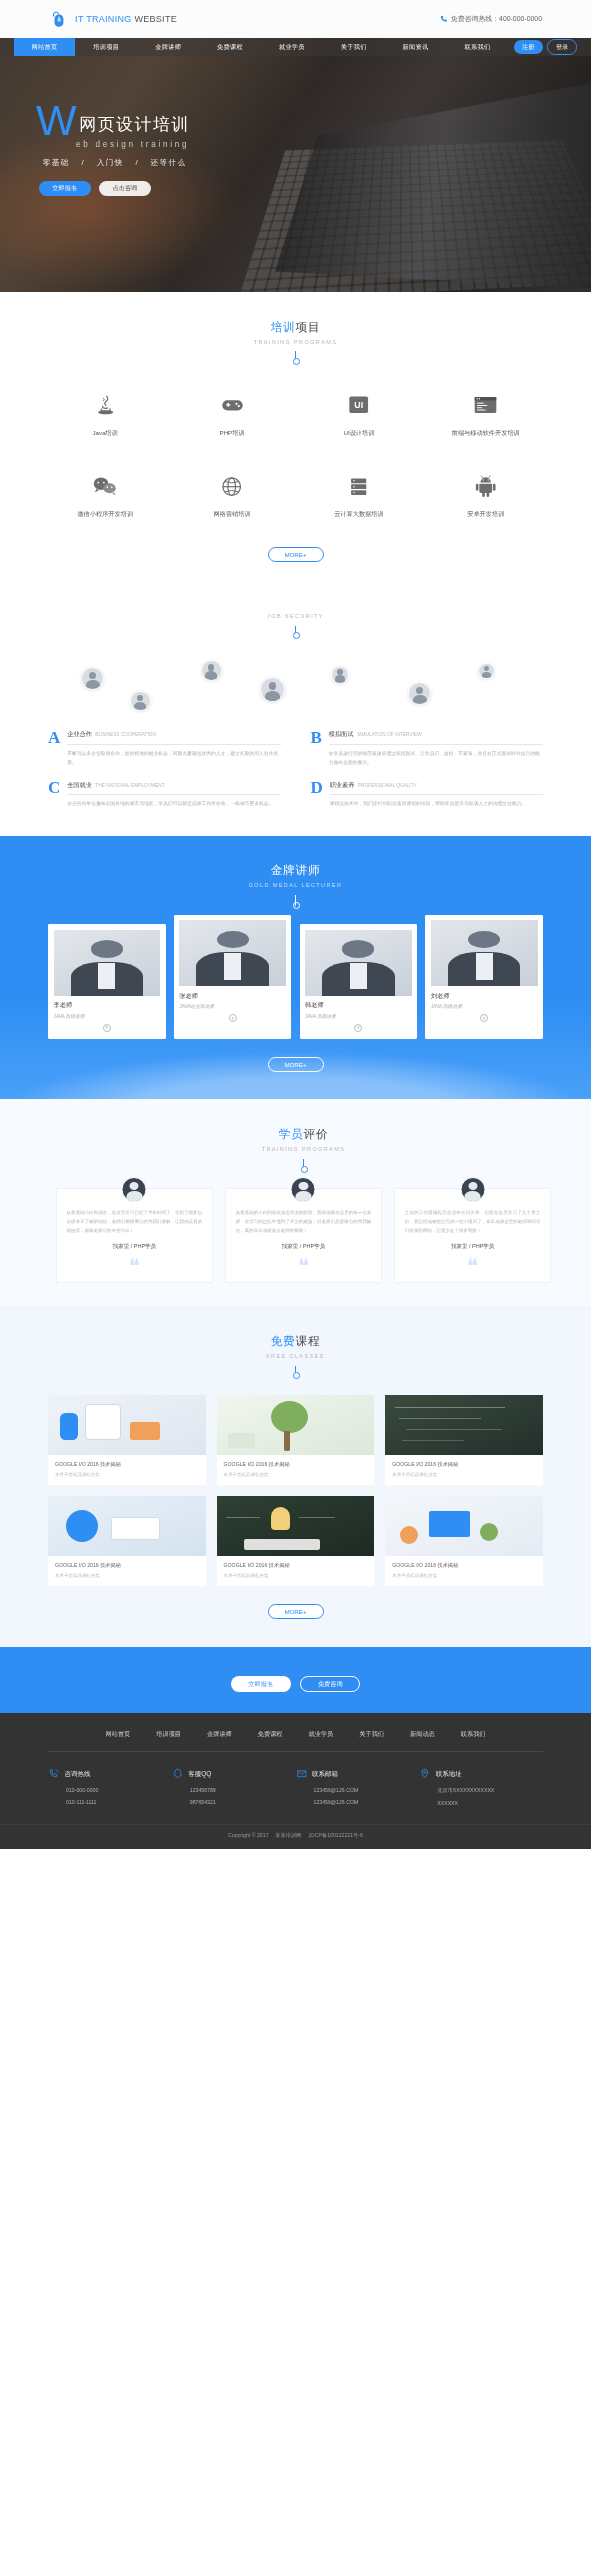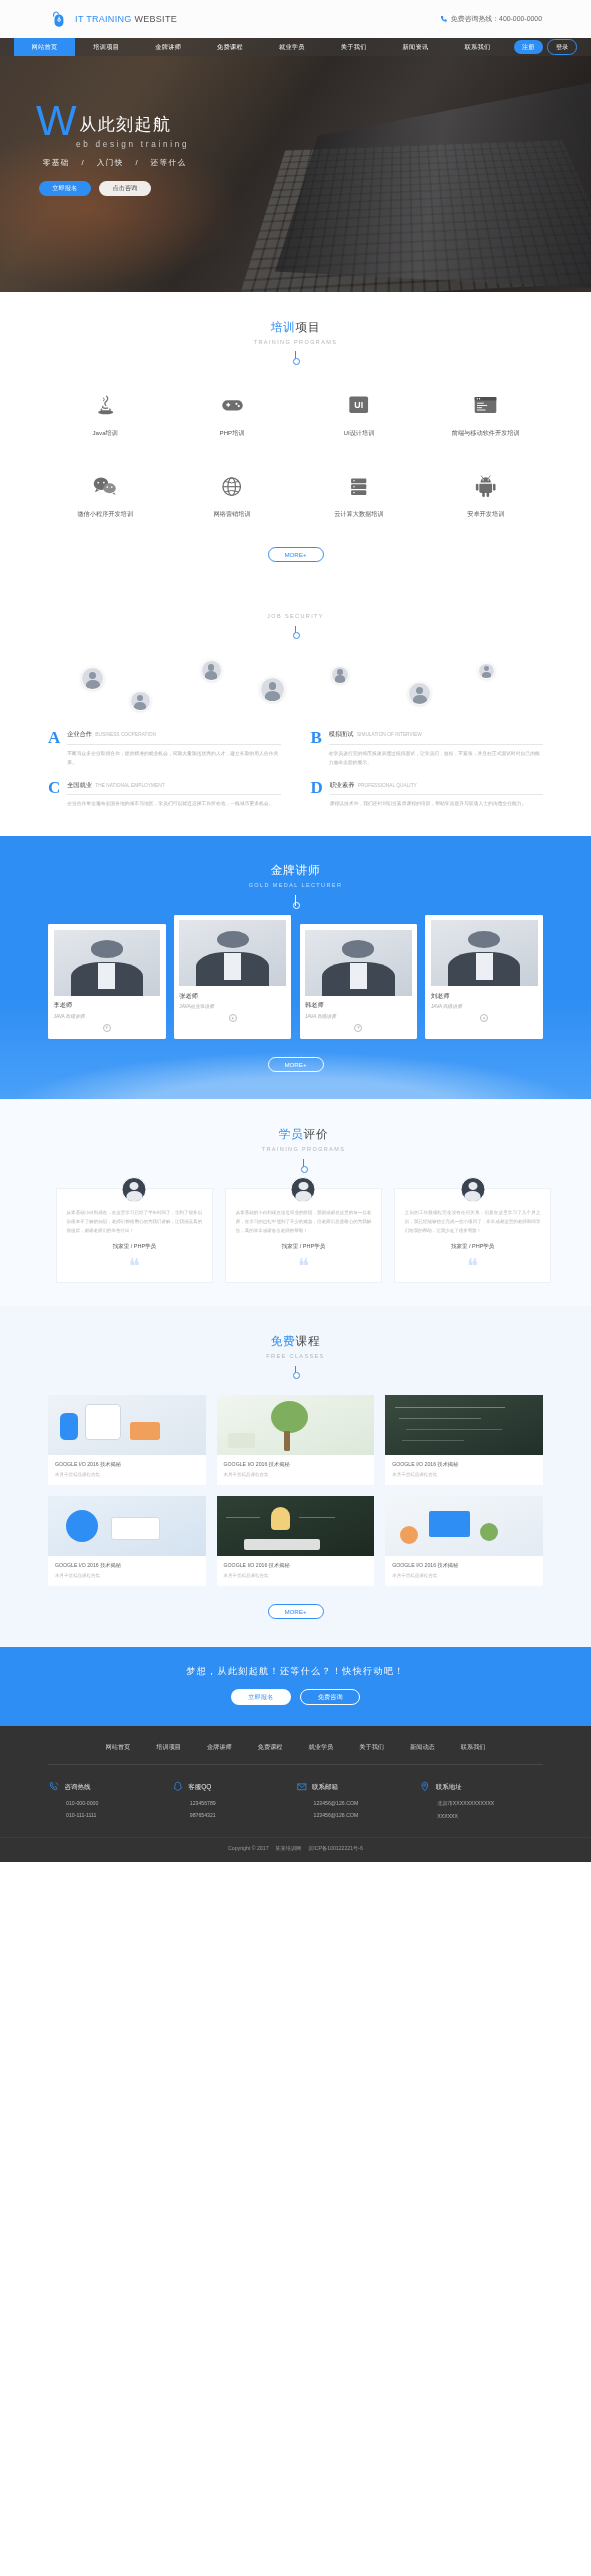--- a/index.html
+++ b/index.html
@@ -267,21 +267,21 @@
         <div class="nav-auth">
           <div class="btn-reg">注册</div>
           <div class="btn-login">登录</div>
         </div>
       </div>
     </div>
 
     <div class="hero-copy">
       <div class="hero-title">
         <span class="hero-w">W</span>
-        <span class="hero-cn">从此刻起航</span>
+        <span class="hero-cn">网页设计培训</span>
       </div>
       <div class="hero-sub">eb  design  training</div>
       <div class="hero-tags">
         <span>零基础</span>
         <span>/</span>
         <span>入门快</span>
         <span>/</span>
         <span>还等什么</span>
       </div>
       <div class="hero-btns">
@@ -687,21 +687,20 @@
             <div class="cls-desc">本月干货精品课程合集</div>
           </div>
         </div>
 
       </div>
       <div class="more-btn">MORE+</div>
     </div>
   </div>
 
   <div class="cta">
-    <div class="cta-text">梦想，从此刻起航！还等什么？！快快行动吧！</div>
     <div class="cta-btns">
       <div class="cta-btn white">立即报名</div>
       <div class="cta-btn outline">免费咨询</div>
     </div>
   </div>
 
   <div class="footer">
     <div class="foot-nav">
       <a>网站首页</a>
       <a>培训项目</a>

